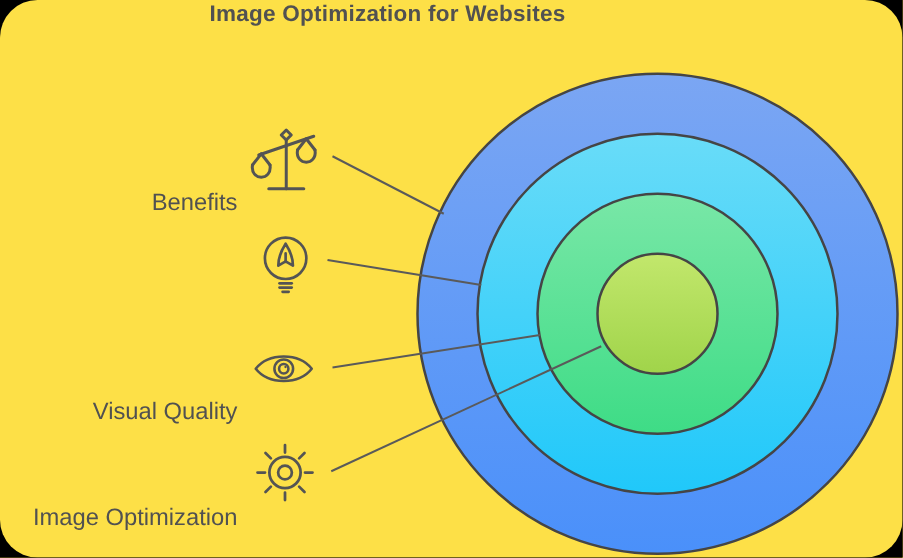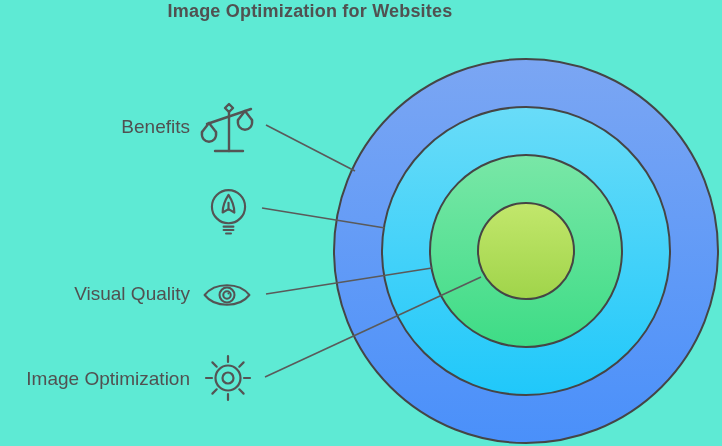--- a/index.html
+++ b/index.html
@@ -1,26 +1,27 @@
 <!DOCTYPE html>
 <html><head>
 <meta charset="utf-8">
 <style>
   html,body{margin:0;padding:0;background:#000;}
   #stage{
-    position:relative;width:722px;height:446px;background:#5eead4;overflow:hidden;
+    position:relative;width:722px;height:446px;background:#fde047;overflow:hidden;
     font-family:"Liberation Sans", sans-serif;
+    border-radius:30px;
   }
   .title{
     position:absolute;top:1px;left:120px;width:380px;text-align:center;
     font-size:18px;font-weight:600;letter-spacing:.2px;color:#515151;
   }
   .lvl-label{
     position:absolute;left:0;width:190px;height:24px;line-height:24px;
-    text-align:right;font-size:19px;color:#515151;white-space:nowrap;
+    text-align:right;font-size:19px;color:#515151;white-space:nowrap;margin-top:36px;
   }
   .lvl-label.l0{top:115px}
   .lvl-label.l1{top:196px}
   .lvl-label.l2{top:282px}
   .lvl-label.l3{top:367px}
   svg{position:absolute;display:block;}
   #rings-svg{left:0;top:0;}
   .ring{stroke:#454545;stroke-width:2;}
   .connector{stroke:#5a5a5a;stroke-width:1.6;}
   .icon{stroke:#545454;fill:none;stroke-linecap:round;stroke-linejoin:round;}

